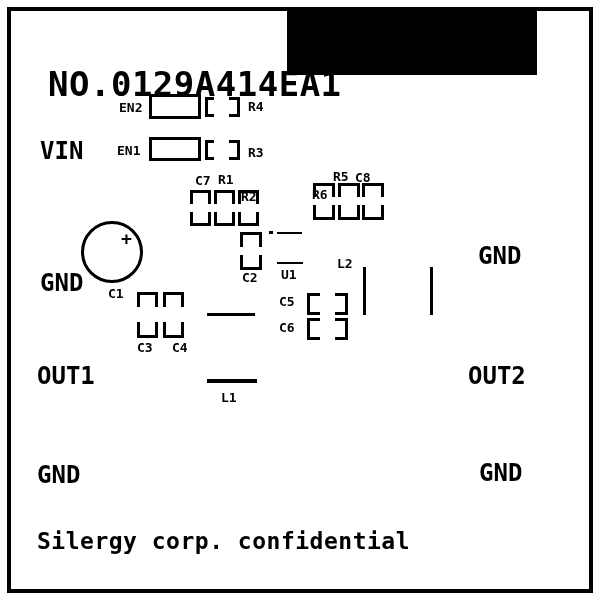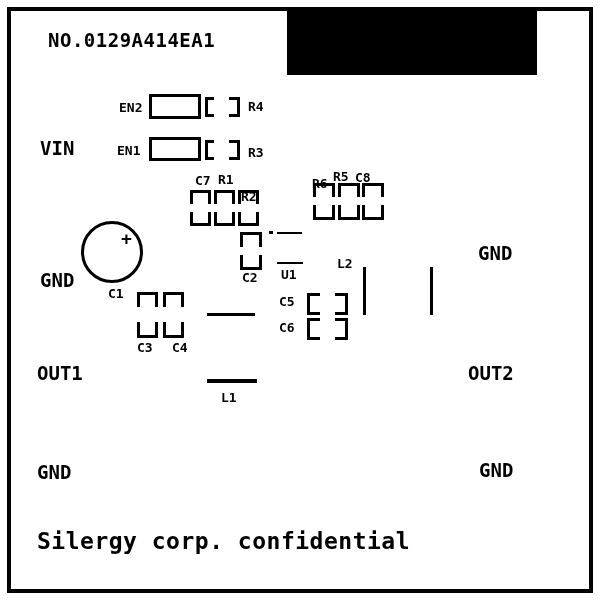--- a/index.html
+++ b/index.html
@@ -2,22 +2,22 @@
 <html><head>
 <meta charset="utf-8">
 <style>
   html,body{margin:0;padding:0;background:#ffffff;}
   *{box-sizing:border-box;}
   #board{position:relative;width:600px;height:600px;background:#ffffff;overflow:hidden;
          font-family:"DejaVu Sans Mono","Liberation Mono",monospace;}
   .abs{position:absolute;}
   .lbl{font-family:"DejaVu Sans Mono","Liberation Mono",monospace;font-weight:bold;
        color:#000;line-height:1;white-space:nowrap;}
-  .lbl-title{font-size:19px;letter-spacing:0.5px;}
-  .lbl-lg{font-size:19px;}
+  .lbl-title{font-size:34px;letter-spacing:0.5px;margin-top:36px;}
+  .lbl-lg{font-size:24px;}
   .lbl-sm{font-size:13px;}
   .lbl-footer{font-size:23px;letter-spacing:0.5px;}
   .outline{border:3px solid #000;}
   .pad-n{border:3px solid #000;border-bottom:none;}
   .pad-u{border:3px solid #000;border-top:none;}
   .pad-l{border:3px solid #000;border-right:none;}
   .pad-r{border:3px solid #000;border-left:none;}
   .fill{background:#000;}
   .circle{border:3px solid #000;border-radius:50%;}
 </style>
@@ -47,21 +47,21 @@
   <div class="abs lbl lbl-sm" style="left:195px;top:174px;">C7</div>
   <div class="abs lbl lbl-sm" style="left:218px;top:173px;">R1</div>
   <div class="abs lbl lbl-sm" style="left:241px;top:174px;margin-top:16px;">R2</div>
   <div class="abs pad-n" style="left:190px;top:190px;width:21px;height:14px;"></div>
   <div class="abs pad-n" style="left:214px;top:190px;width:21px;height:14px;"></div>
   <div class="abs pad-n" style="left:238px;top:190px;width:21px;height:14px;"></div>
   <div class="abs pad-u" style="left:190px;top:212px;width:21px;height:14px;"></div>
   <div class="abs pad-u" style="left:214px;top:212px;width:21px;height:14px;"></div>
   <div class="abs pad-u" style="left:238px;top:212px;width:21px;height:14px;"></div>
 
-  <div class="abs lbl lbl-sm" style="left:312px;top:177px;">R6</div>
+  <div class="abs lbl lbl-sm" style="left:312px;top:188px;">R6</div>
   <div class="abs lbl lbl-sm" style="left:333px;top:170px;">R5</div>
   <div class="abs lbl lbl-sm" style="left:355px;top:171px;">C8</div>
   <div class="abs pad-n" style="left:313px;top:183px;width:22px;height:14px;"></div>
   <div class="abs pad-n" style="left:338px;top:183px;width:22px;height:14px;"></div>
   <div class="abs pad-n" style="left:362px;top:183px;width:22px;height:14px;"></div>
   <div class="abs pad-u" style="left:313px;top:205px;width:22px;height:15px;"></div>
   <div class="abs pad-u" style="left:338px;top:205px;width:22px;height:15px;"></div>
   <div class="abs pad-u" style="left:362px;top:205px;width:22px;height:15px;"></div>
 
   <div class="abs circle" style="left:81px;top:221px;width:62px;height:62px;"></div>

